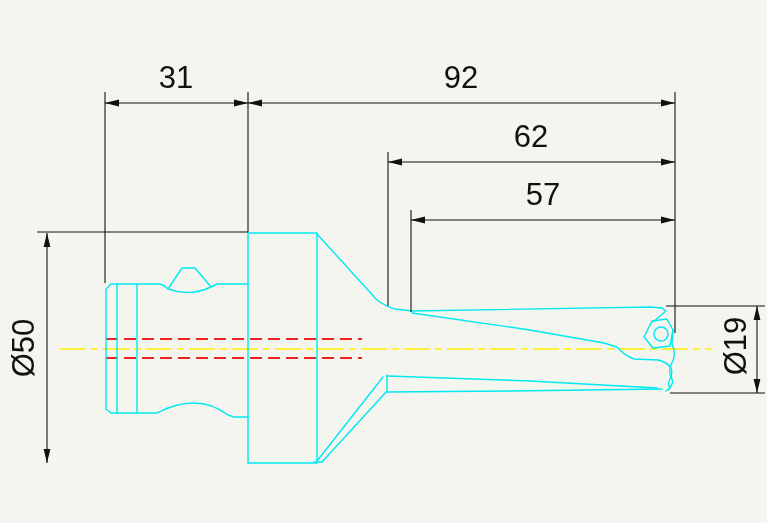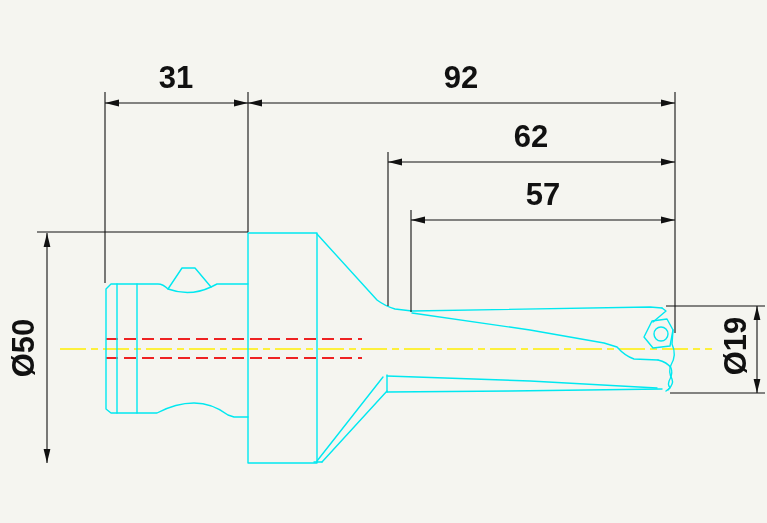--- a/index.html
+++ b/index.html
@@ -1,20 +1,19 @@
 <!DOCTYPE html>
 <html style="--color-background: #f5f5f0; --color-geometry: #00e8f0; --color-hidden: #ee2222; --color-centerline: #ffee00; --color-dimension: #111111;"><head>
 <meta charset="utf-8">
 <style>
   html,body{margin:0;padding:0;background:var(--color-background,#f5f5f0);}
   .page{
     position:relative;width:767px;height:523px;overflow:hidden;
     background:var(--color-background,#f5f5f0);
     font-family:"Liberation Sans",sans-serif;
-    font-weight:bold;
   }
   svg{display:block}
   .geom{stroke:var(--color-geometry,#00e8f0);fill:none;stroke-width:1.4;stroke-linecap:round;stroke-linejoin:round;}
   .hidden-line{stroke:var(--color-hidden,#ee2222);fill:none;stroke-width:2;stroke-dasharray:12 6;}
   .center-line{stroke:var(--color-centerline,#ffee00);fill:none;stroke-width:1.7;stroke-dasharray:26 5 7 5;}
   .dim-line{stroke:var(--color-dimension,#111);fill:none;stroke-width:1.1;}
   .dim-arrow{fill:var(--color-dimension,#111);stroke:none;}
   .dim-text{fill:var(--color-dimension,#111);font-family:"Liberation Sans",sans-serif;font-size:31px;}
 </style>
 </head>

